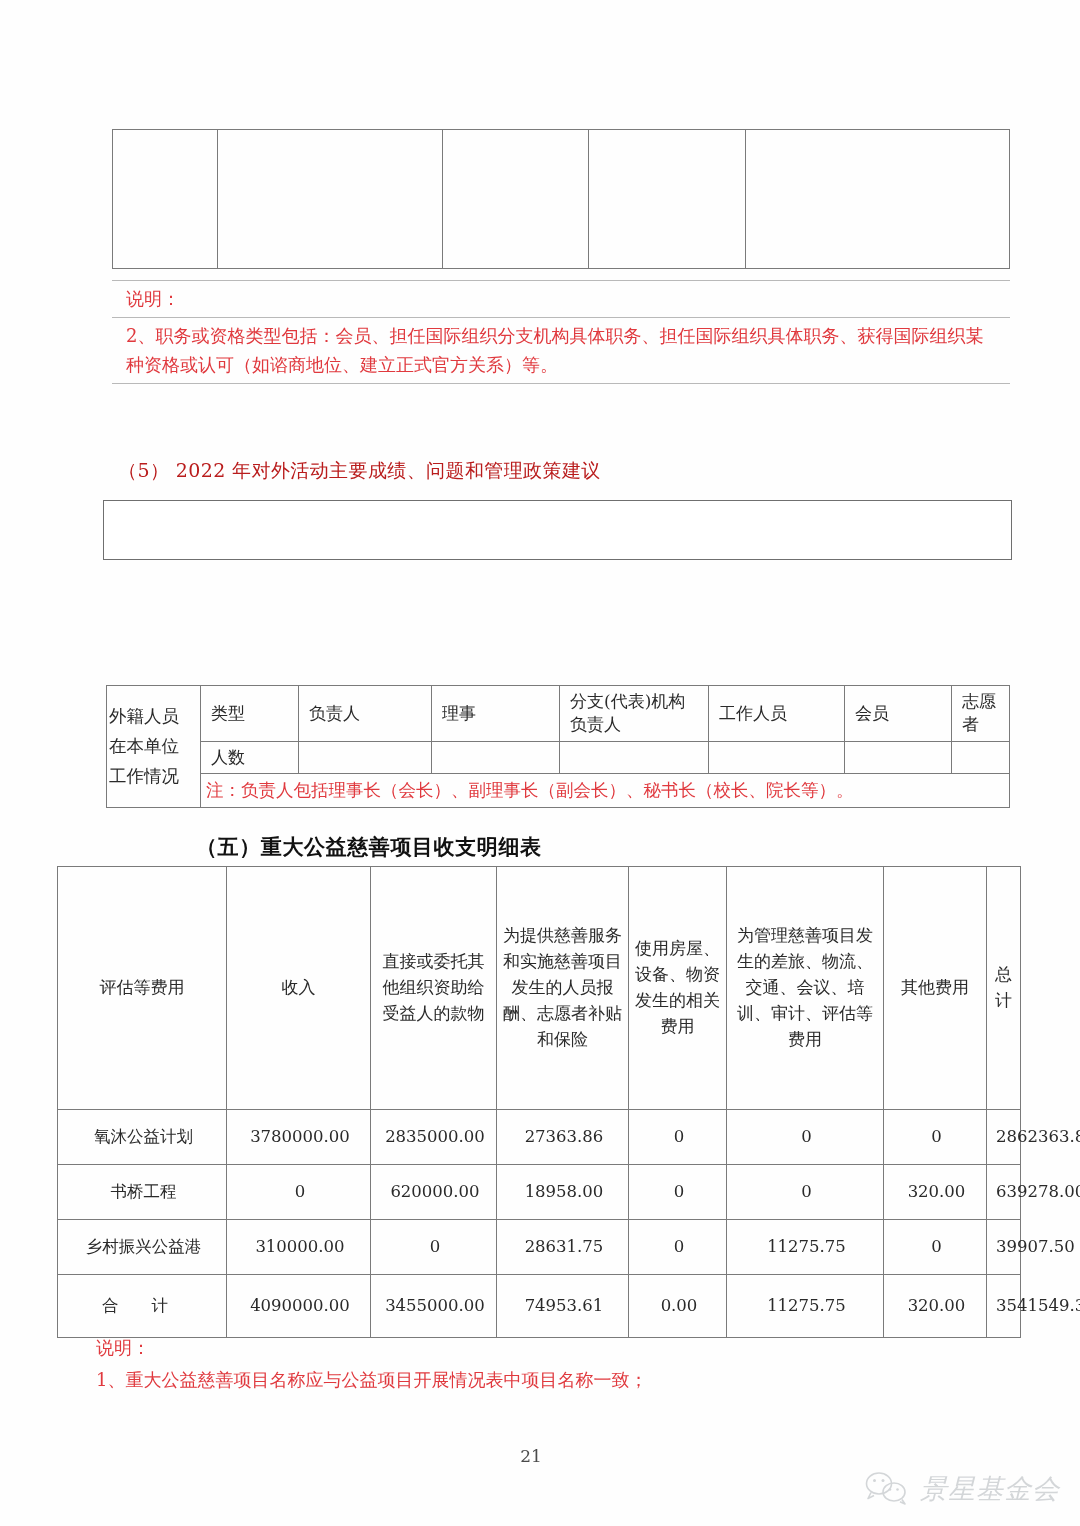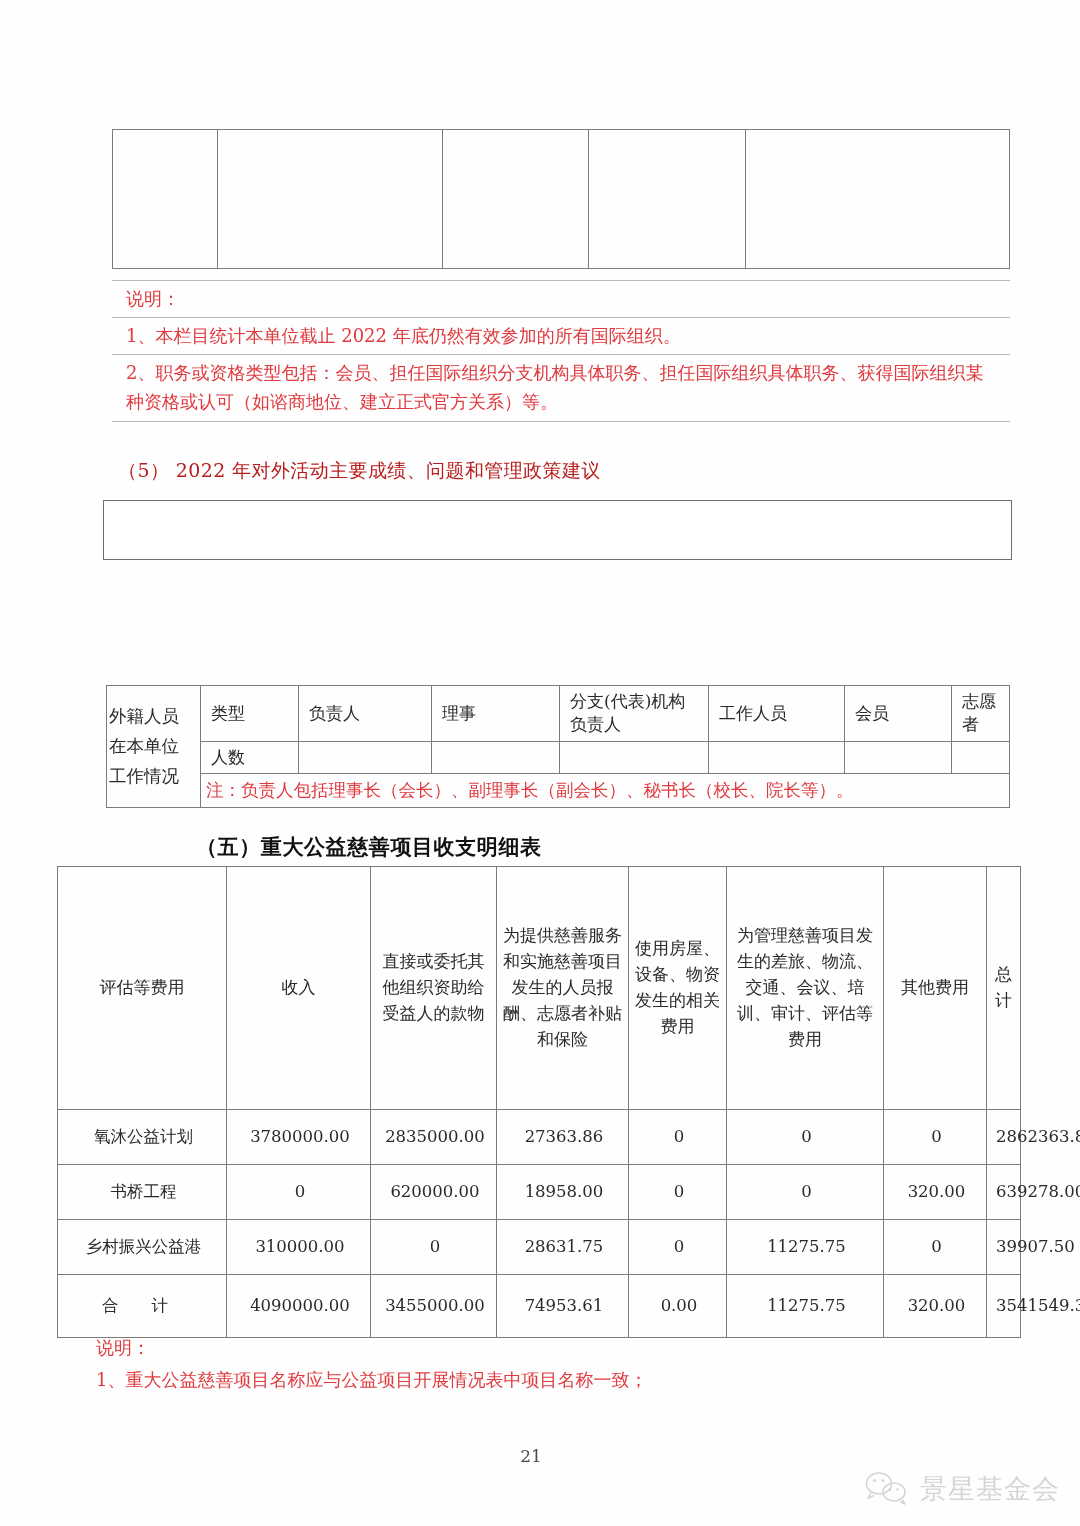--- a/index.html
+++ b/index.html
@@ -185,20 +185,21 @@
 
   
   #watermark {
     position: absolute;
     right: 20px;
     bottom: 18px;
     display: flex;
     align-items: center;
     gap: 10px;
     opacity: 0.42;
+    font-style: italic;
   }
   #watermark .wm-text {
     font-size: 27px;
     color: #9aa0a6;
     letter-spacing: 1px;
     font-family: "DejaVu Sans", "Liberation Sans", sans-serif;
   }
   #watermark svg { display: block; }
 </style>
 </head>
@@ -213,21 +214,20 @@
       <td style="width:208px"></td>
       <td style="width:129px"></td>
       <td style="width:140px"></td>
       <td></td>
     </tr>
   </tbody>
     </table>
 
   <div class="note-block" style="top:280px;">
     <div class="note-line">说明：</div>
-    <div class="note-line">1、本栏目统计本单位截止 2022 年底仍然有效参加的所有国际组织。</div>
     <div class="note-line">2、职务或资格类型包括：会员、担任国际组织分支机构具体职务、担任国际组织具体职务、获得国际组织某种资格或认可（如谘商地位、建立正式官方关系）等。</div>
   </div>
 
   <div id="sec5-label">（5） 2022 年对外活动主要成绩、问题和管理政策建议</div>
   <div id="sec5-box"></div>
 
 
   <table class="doc" id="foreign-staff-table">
     <tbody>
         <tr>

